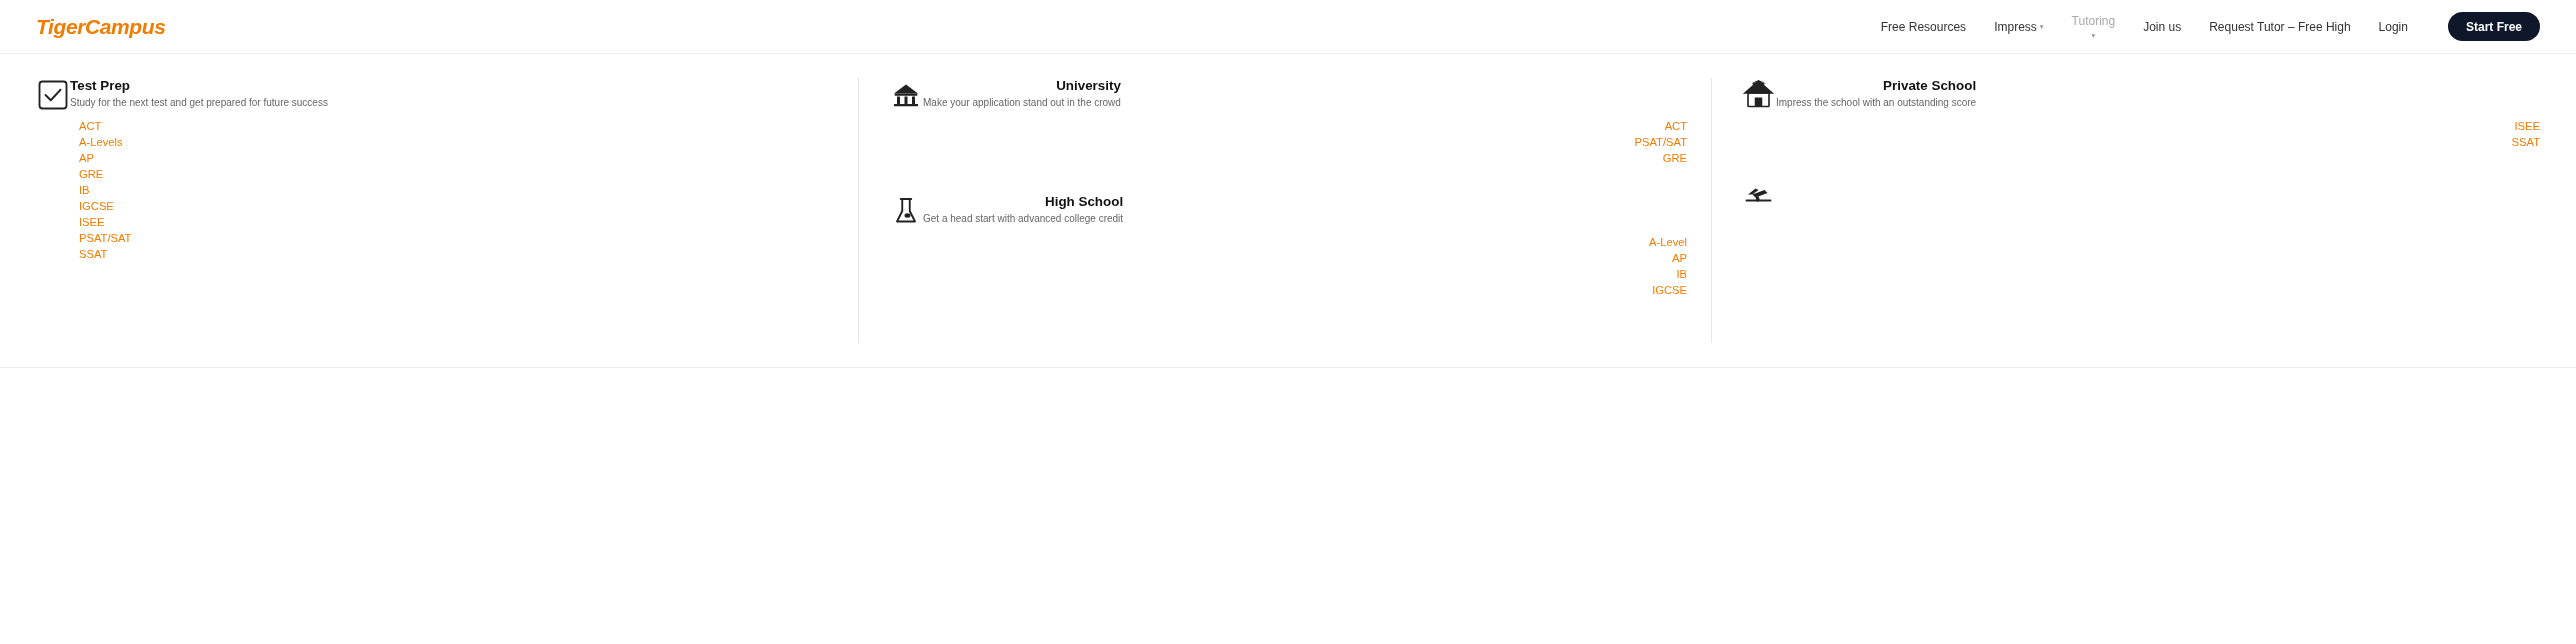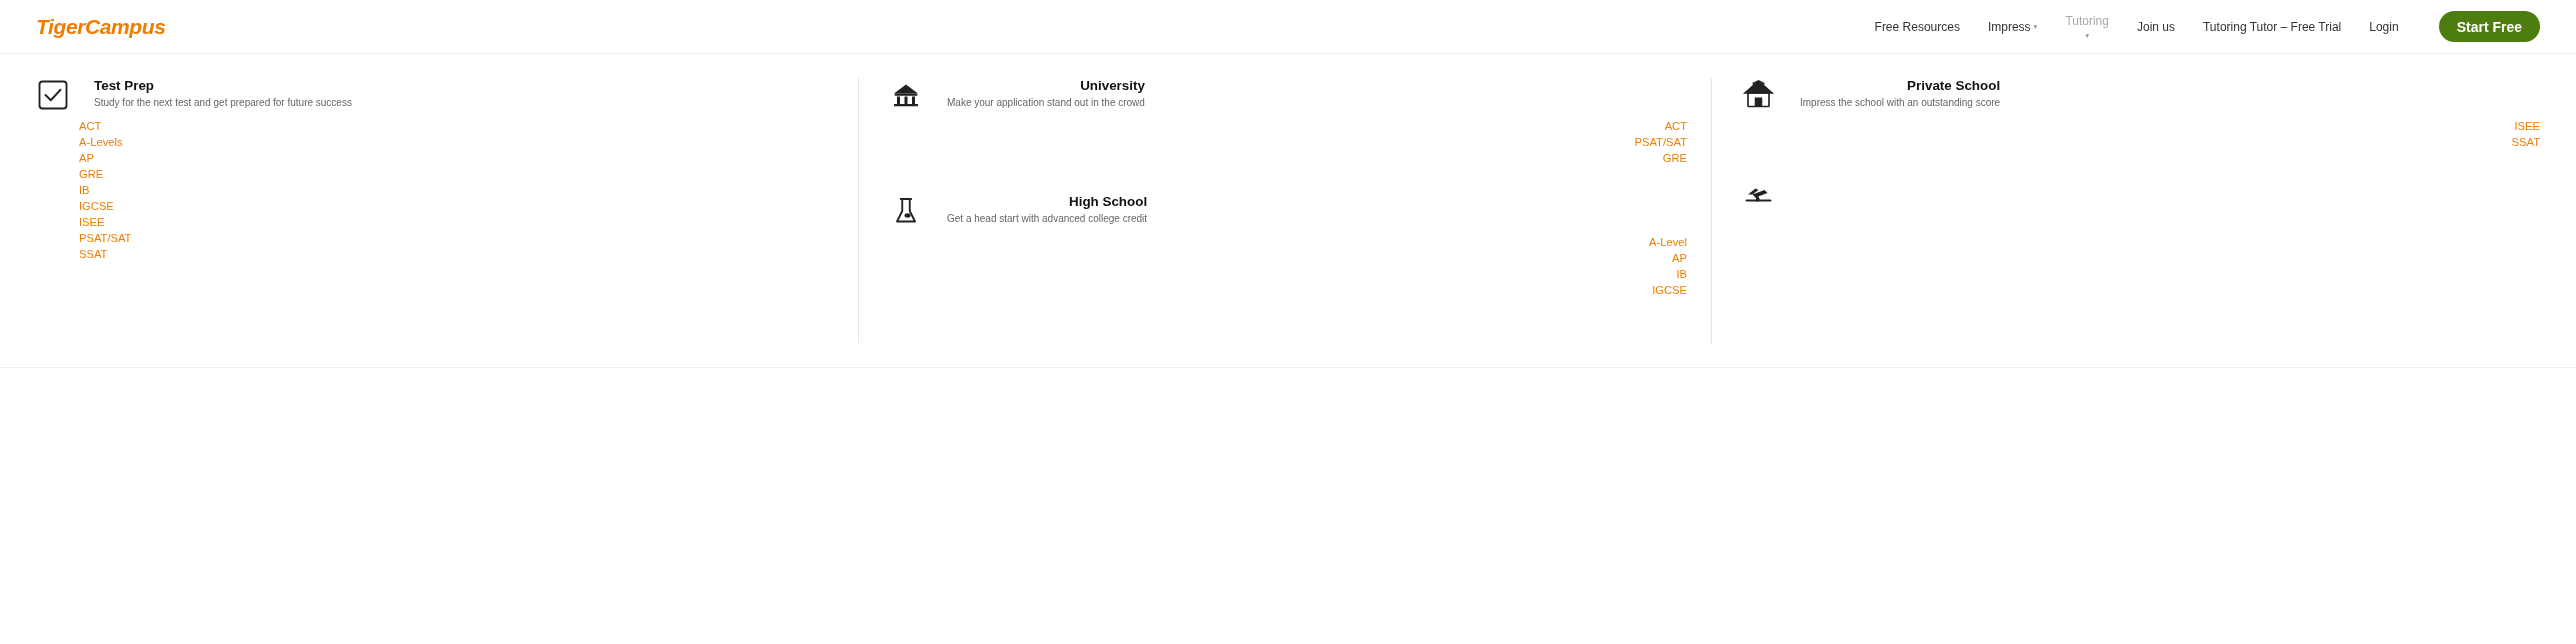--- a/index.html
+++ b/index.html
@@ -36,26 +36,26 @@
       display: flex;
       align-items: center;
       gap: 3px;
     }
     .nav-item.muted { color: #aaa; flex-direction: column; }
     .nav-item .chevron {
       font-size: 7.5px;
       color: #999;
     }
     .btn-start {
-      background: #4d7c0f;
+      background: #0f172a;
       color: #fff;
       border: none;
       border-radius: 18px;
       padding: 7.5px 18px;
-      font-size: 14px;
+      font-size: 12px;
       font-weight: 600;
       cursor: pointer;
       margin-left: 12px;
       white-space: nowrap;
     }
 
     
     .dropdown-panel {
       display: flex;
       padding: 24px 36px;
@@ -80,21 +80,21 @@
       text-align: right;
     }
 
     
     .section {
       margin-bottom: 30px;
     }
     .section-header {
       display: flex;
       align-items: flex-start;
-      gap: 25px;
+      gap: 1px;
       margin-bottom: 9px;
     }
     .section-icon {
       width: 33px;
       height: 33px;
       flex-shrink: 0;
       display: flex;
       align-items: center;
       justify-content: center;
     }
@@ -139,21 +139,21 @@
       <span class="chevron">▾</span>
     </span>
     <span class="nav-item muted">
       <span>Tutoring</span>
       <span class="chevron">▾</span>
     </span>
     <span class="nav-item">
       <span>Join us</span>
     </span>
     <span class="nav-item">
-      <span>Tutoring Tutor – Free Trial</span>
+      <span>Request Tutor – Free High</span>
     </span>
     <span class="nav-item">
       <span>Login</span>
     </span>
     <button class="btn-start">Start Free</button>
   </nav>
 </header>
 
 <div class="dropdown-panel">
 

